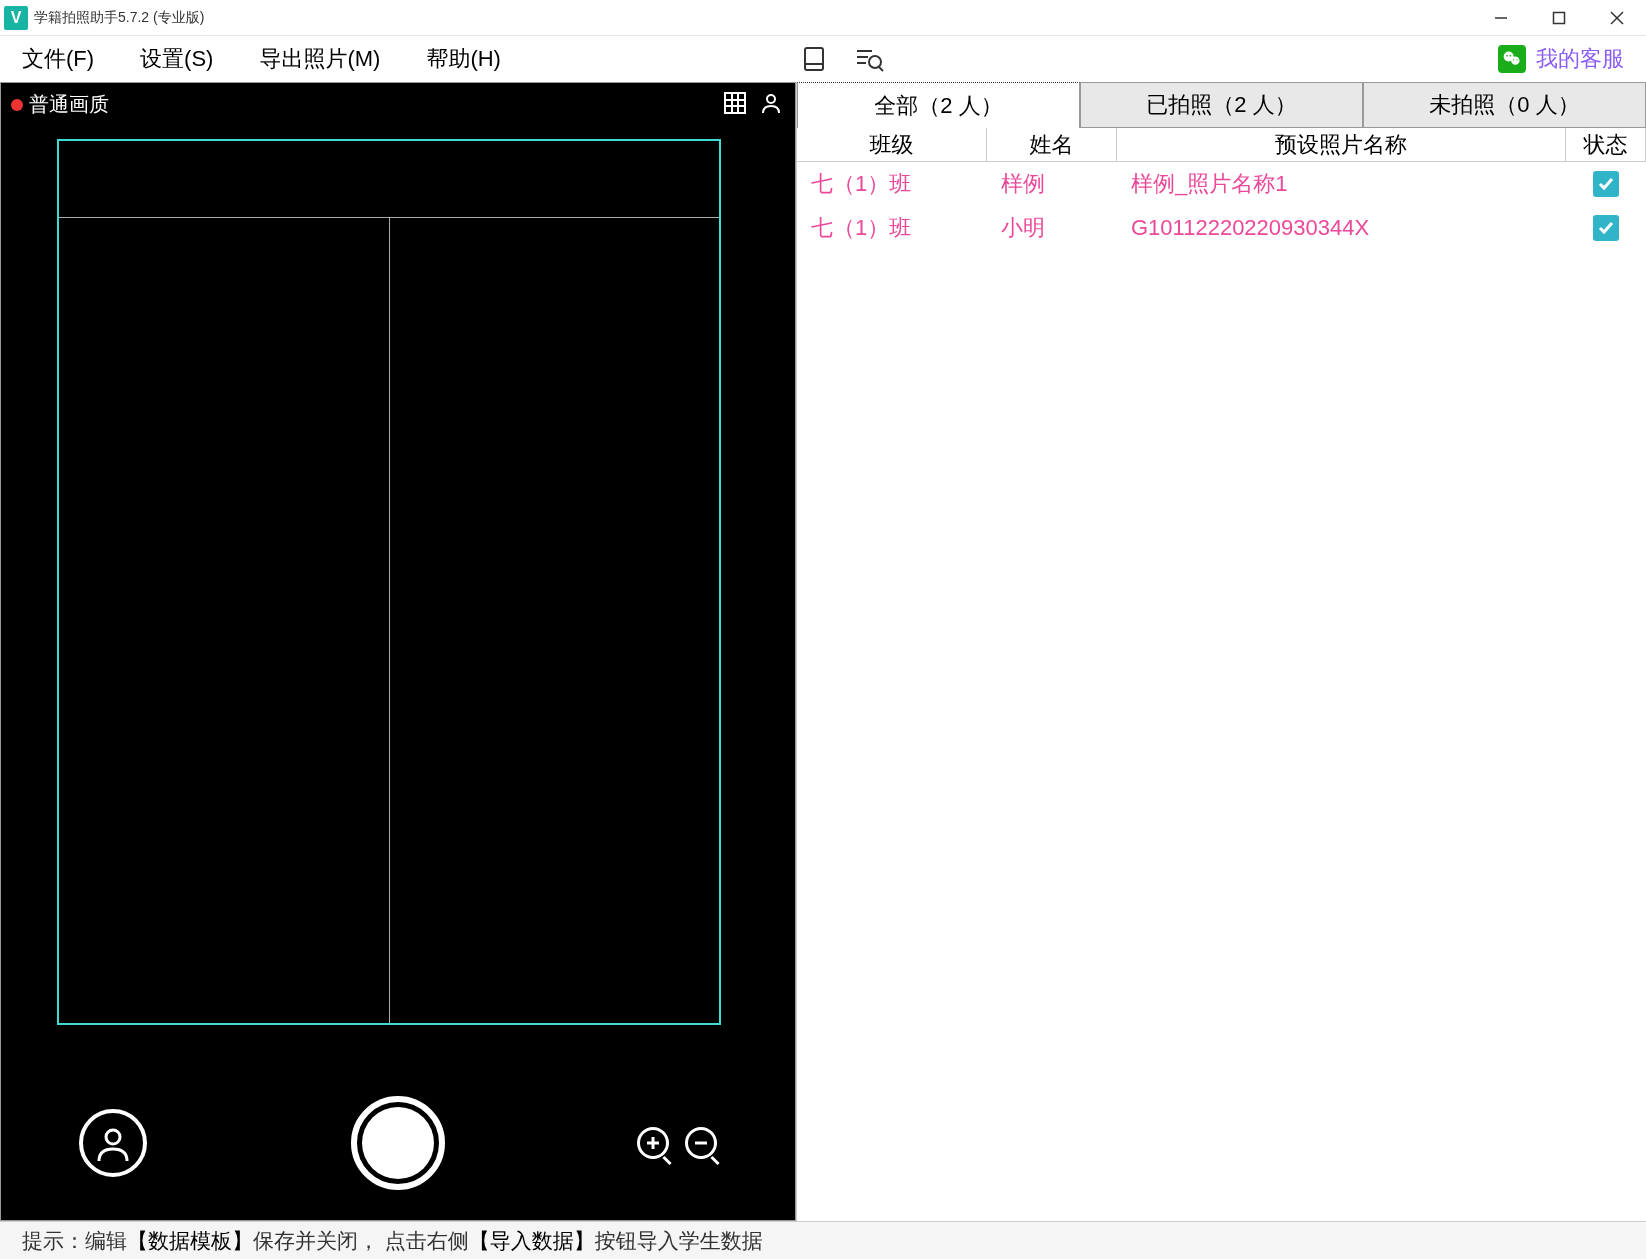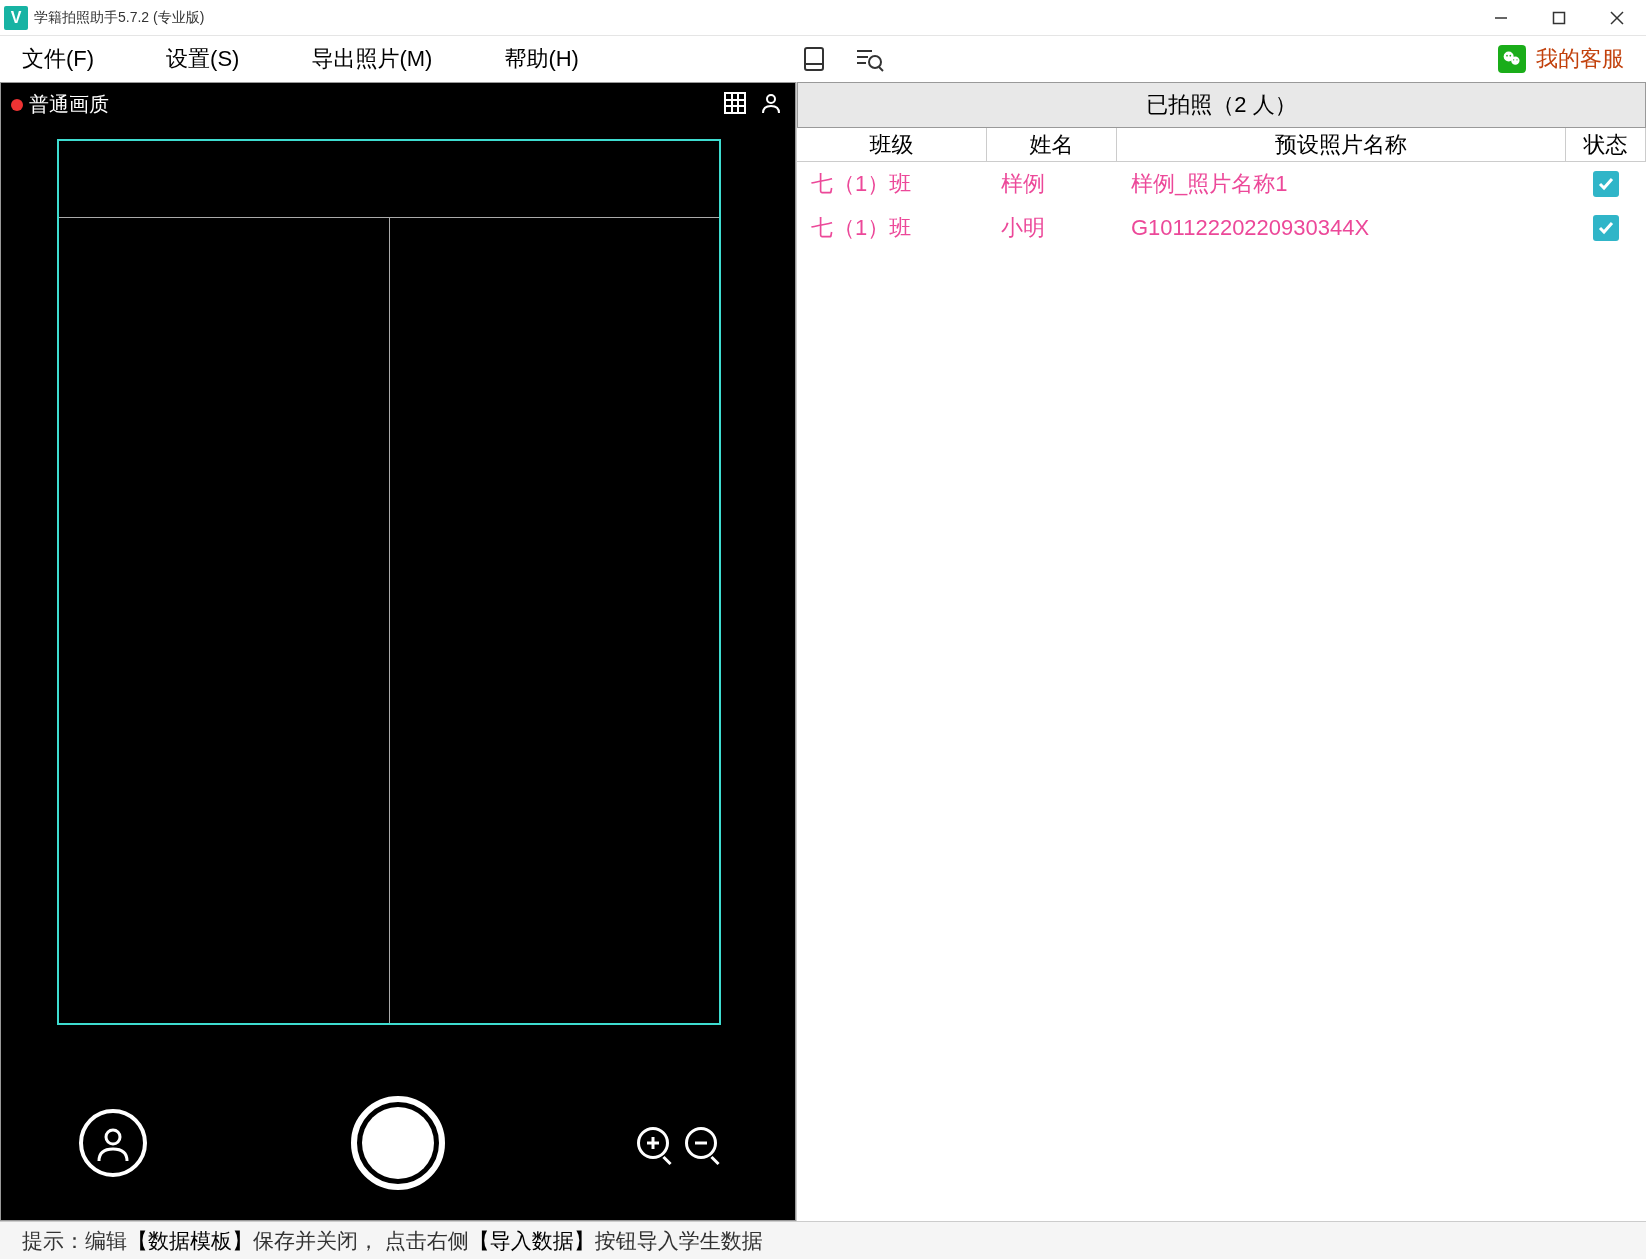--- a/index.html
+++ b/index.html
@@ -43,21 +43,21 @@
   color: #333;
 }
 
 
 .menubar {
   height: 46px;
   background: #fff;
   display: flex;
   align-items: center;
   padding: 0 22px;
-  gap: 72px;
+  gap: 46px;
   position: relative;
 }
 .menu-item { color: #000; font-size: 22px; cursor: pointer; }
 .menubar-right {
   position: absolute;
   right: 22px;
   display: flex;
   align-items: center;
   gap: 10px;
 }
@@ -69,21 +69,21 @@
   gap: 26px;
 }
 .wechat-icon {
   width: 28px; height: 28px;
   background: #1aad19;
   border-radius: 4px;
   display: flex;
   align-items: center;
   justify-content: center;
 }
-.support-label { color: #c2410c; font-size: 22px; }
+.support-label { color: #8b5cf6; font-size: 22px; }
 
 
 .main {
   flex: 1;
   display: flex;
   min-height: 0;
 }
 
 
 .camera-panel {
@@ -379,21 +379,23 @@
           <svg width="16" height="16">
               <line x1="2" y1="8" x2="14" y2="8" stroke="#fff" stroke-width="3"></line>
             </svg>
         </div>
       </div>
     </div>
   </div>
 
   <div class="right-panel">
     <div class="tabs">
+      <div class="tab active">全部（2 人）</div>
       <div class="tab">已拍照（2 人）</div>
+      <div class="tab">未拍照（0 人）</div>
     </div>
 
     <div class="table-header">
       <div class="th col-class">班级</div>
       <div class="th col-name">姓名</div>
       <div class="th col-photo">预设照片名称</div>
       <div class="th col-status">状态</div>
     </div>
 
     <div class="table-body" id="table-body">

